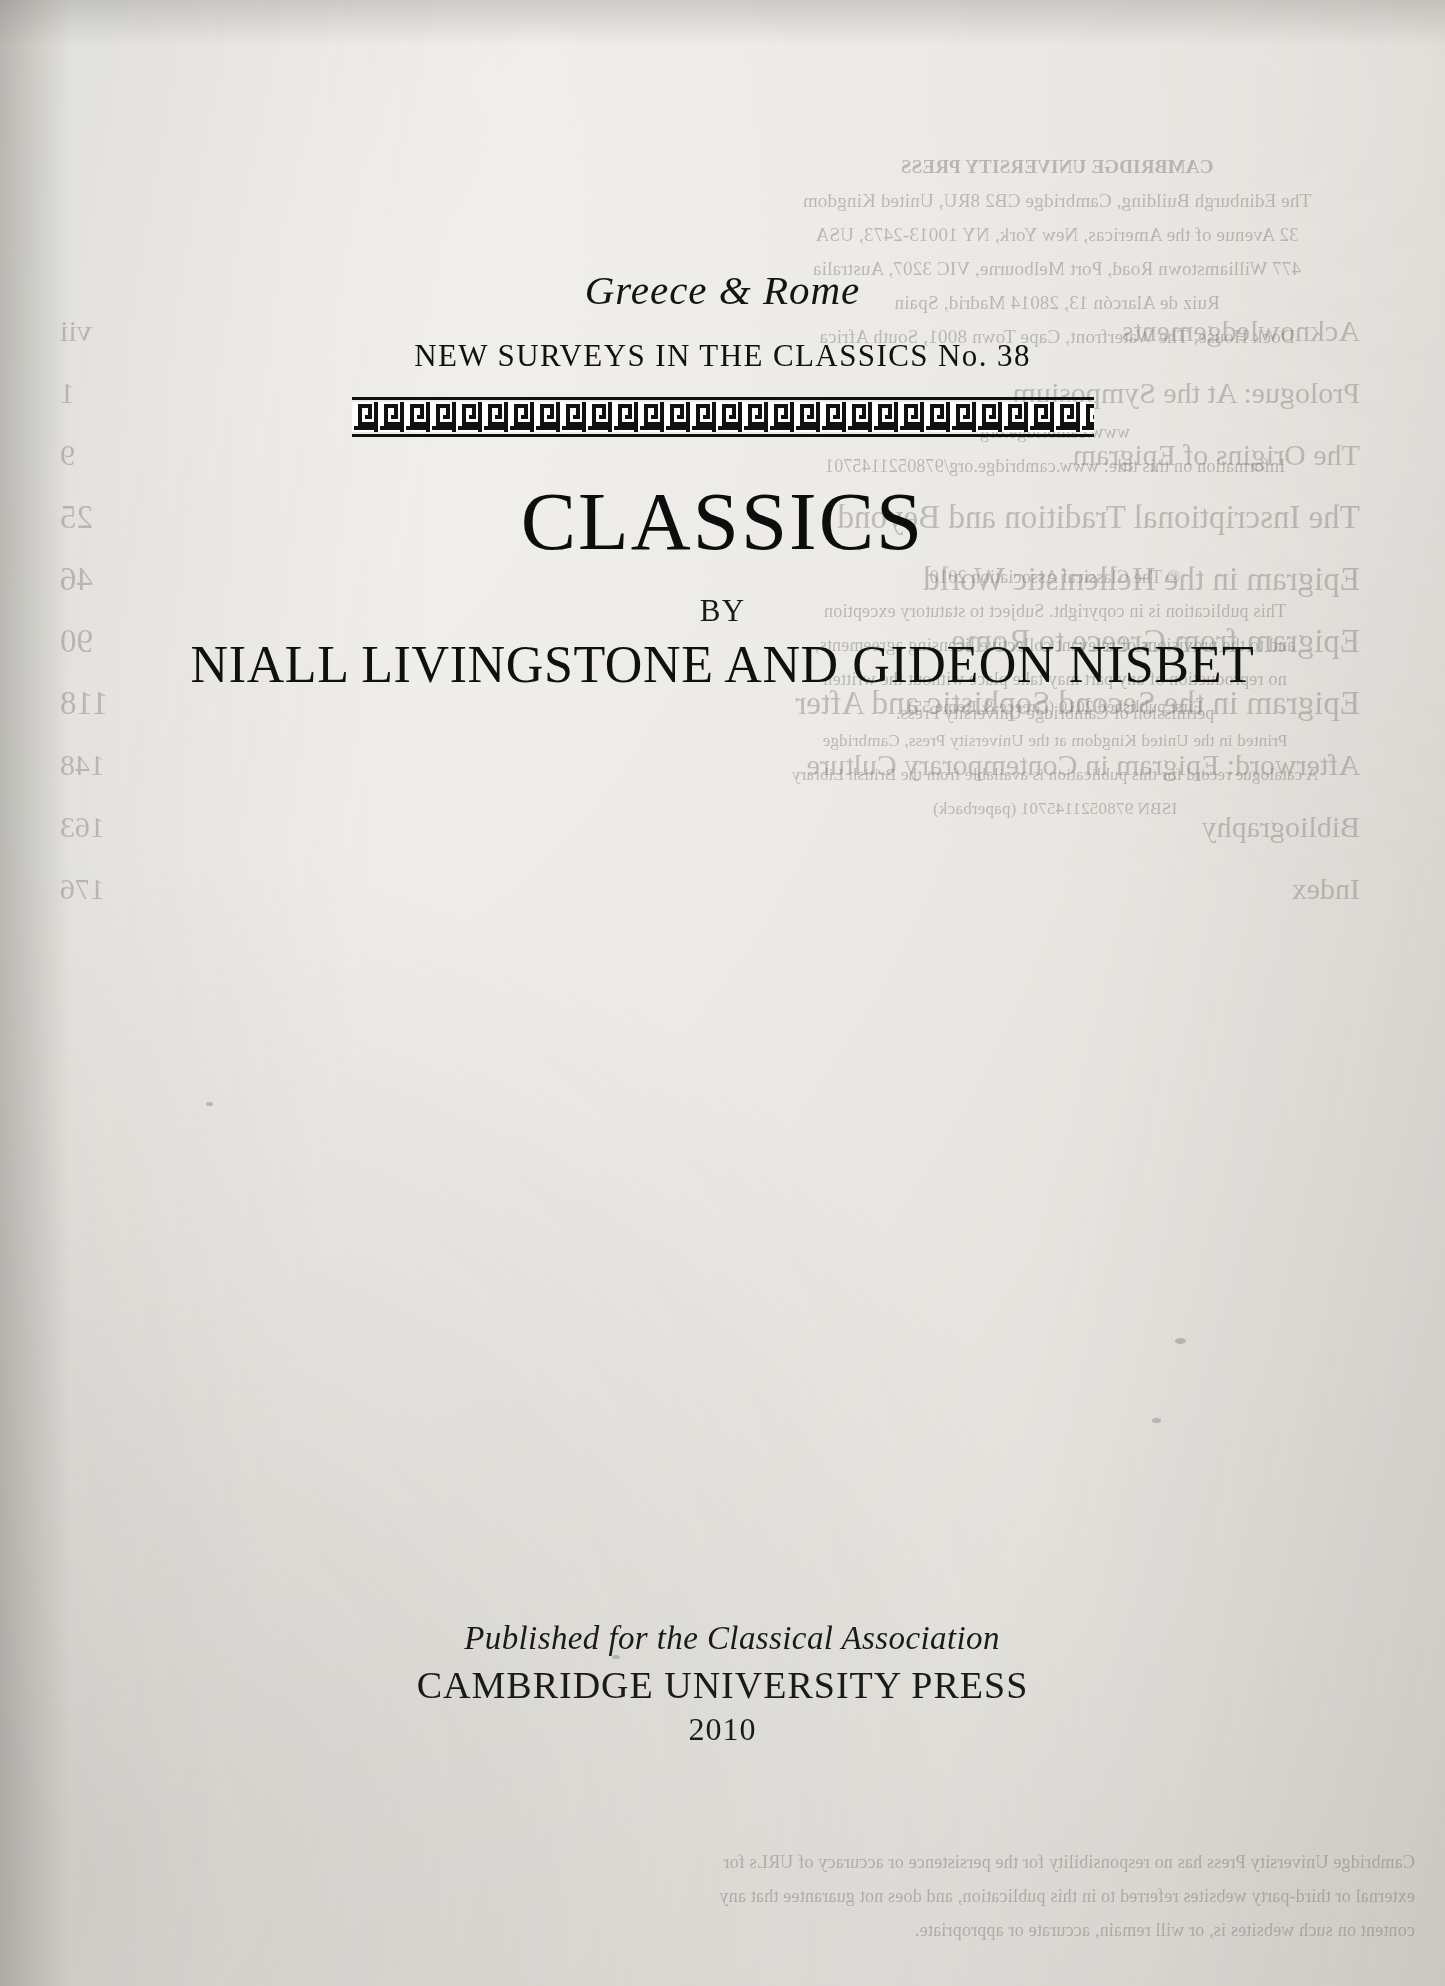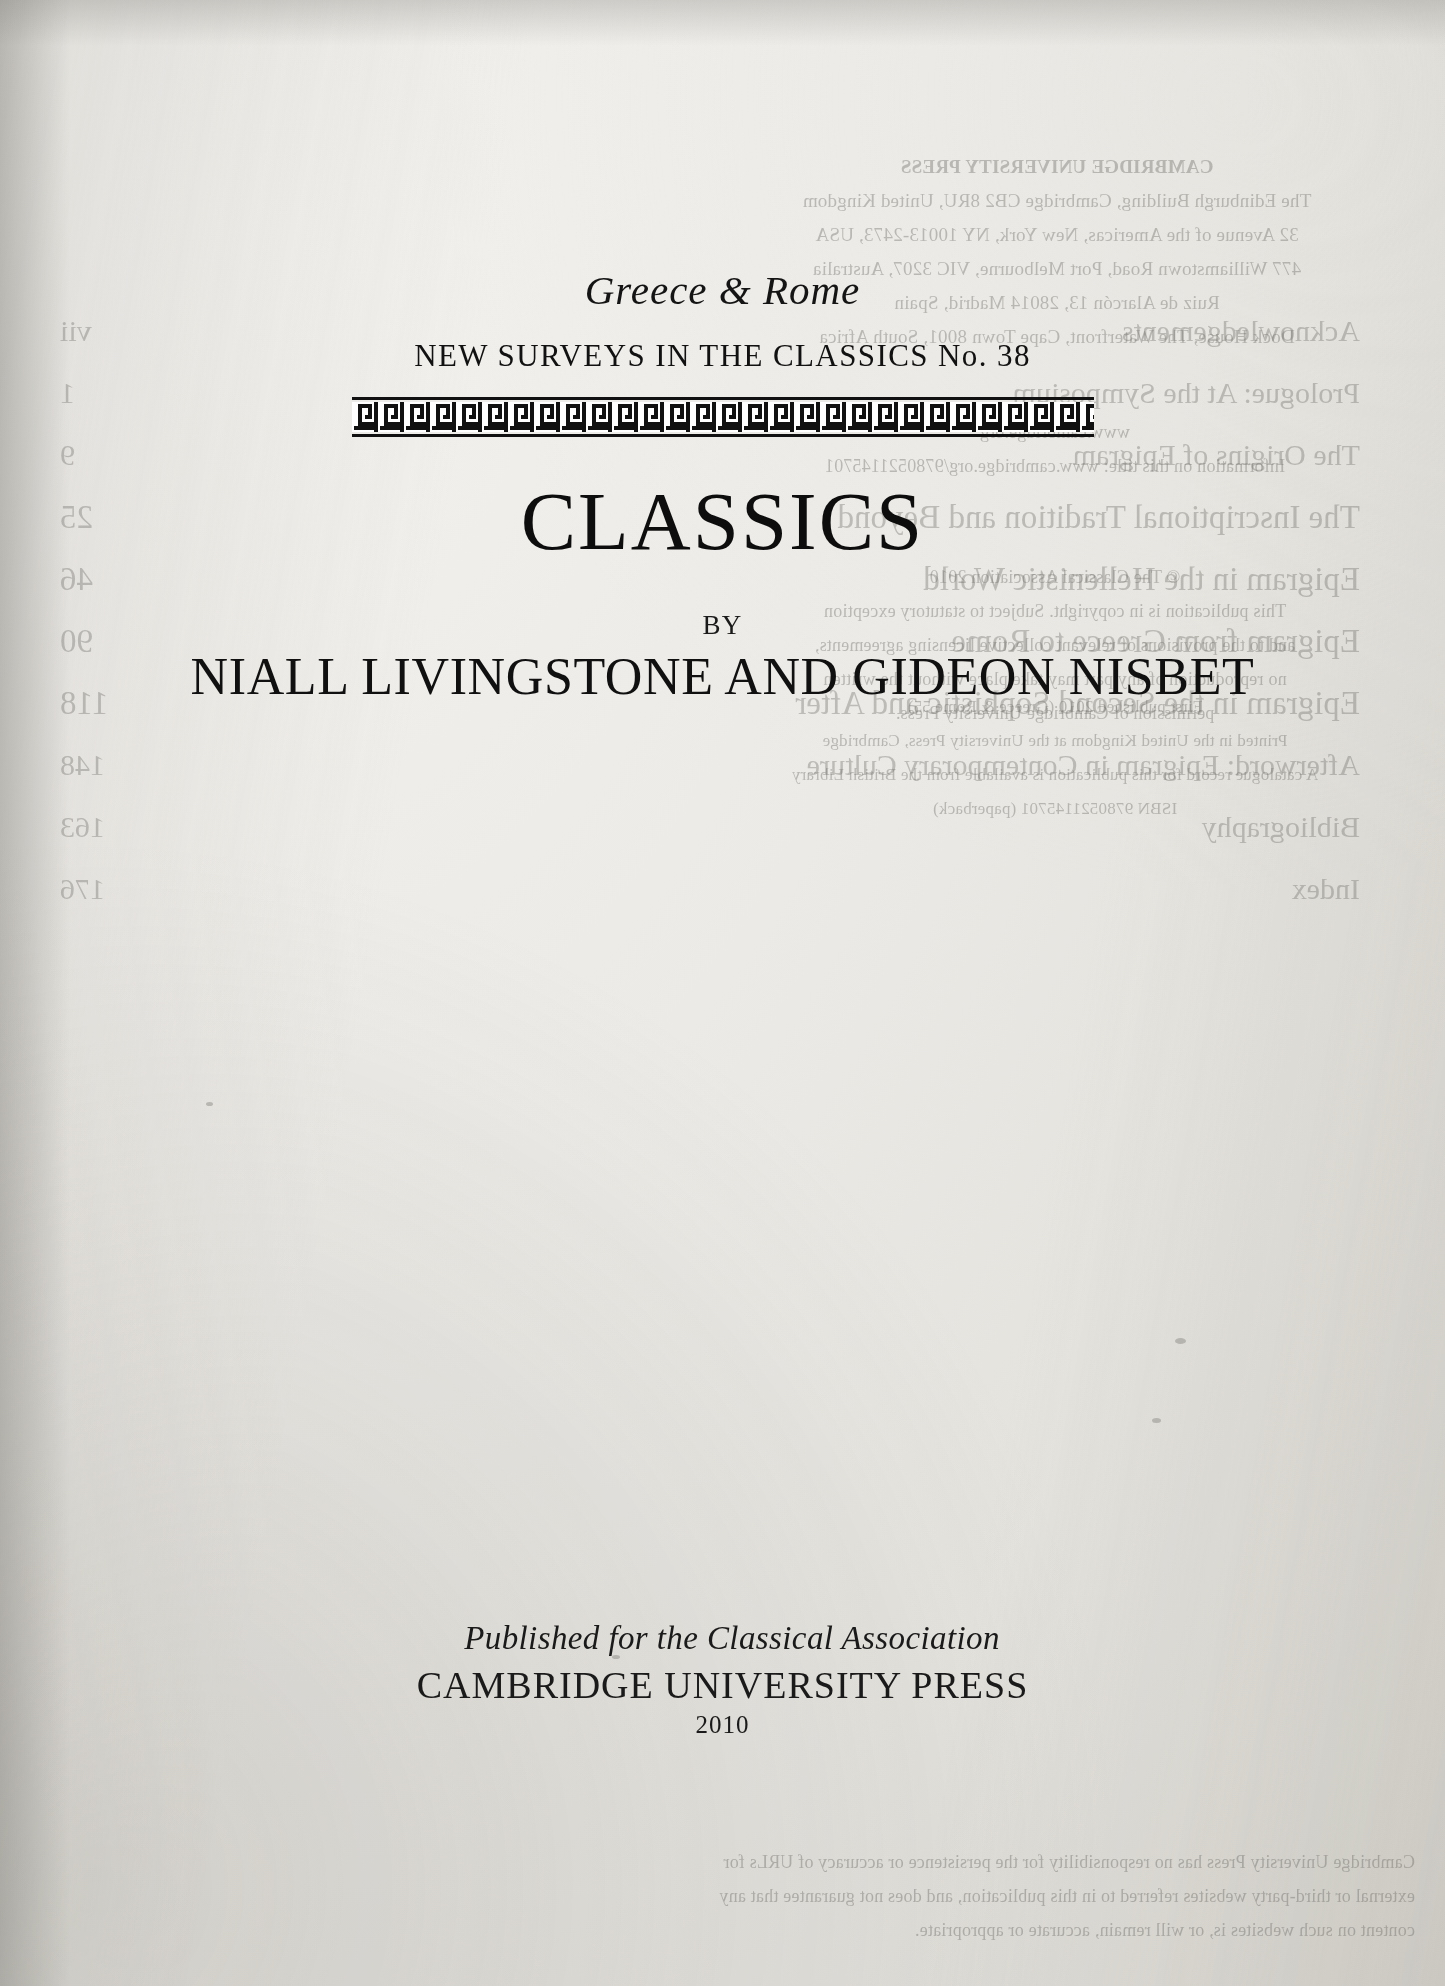--- a/index.html
+++ b/index.html
@@ -145,22 +145,22 @@
     height: 42px;
   }
   .main-title {
     margin-top: 42px;
     font-size: 83px;
     letter-spacing: 2px;
     line-height: 1;
     color: #0d0d0d;
   }
   .byline-by {
-    margin-top: 47px;
-    font-size: 27px;
+    margin-top: 30px;
+    font-size: 31px;
     letter-spacing: 1.2px;
   }
   .authors {
     margin-top: 6px;
     font-size: 52px;
     letter-spacing: 0.6px;
     color: #101010;
   }
   .imprint {
     position: absolute;
@@ -174,21 +174,21 @@
     letter-spacing: 0.4px;
     padding-left: 19px;
   }
   .press {
     margin-top: 6px;
     font-size: 38px;
     letter-spacing: 1px;
   }
   .year {
     margin-top: 4px;
-    font-size: 25px;
+    font-size: 32px;
     letter-spacing: 1px;
   }
   .speck {
     position: absolute;
     background: #8d8b86;
     border-radius: 50%;
     opacity: 0.5;
     pointer-events: none;
   }
 </style>

